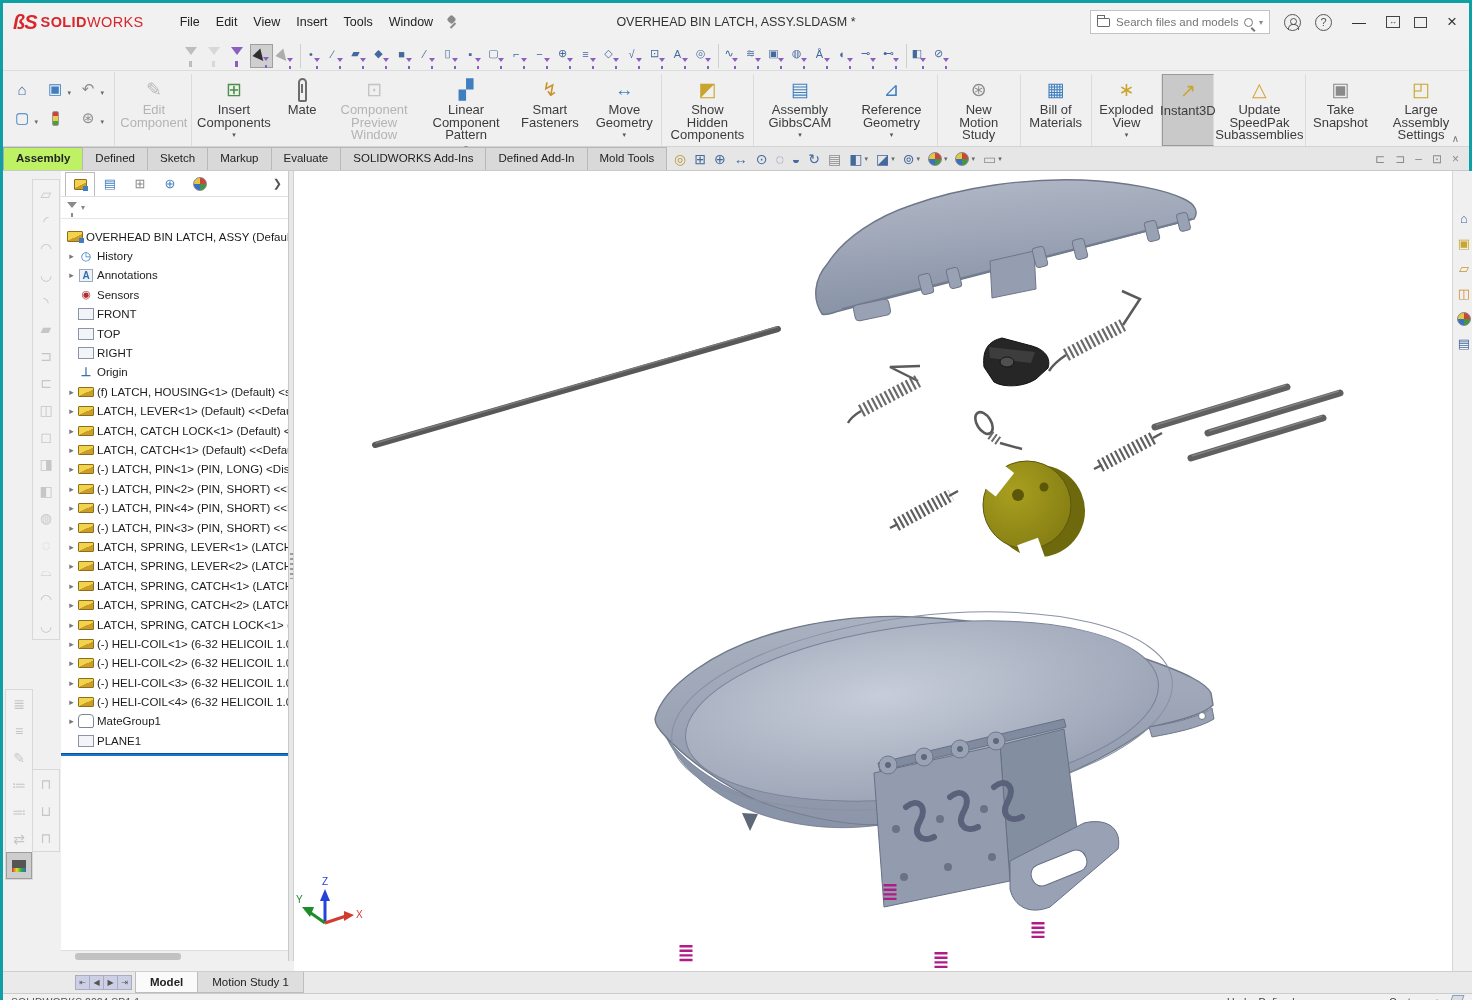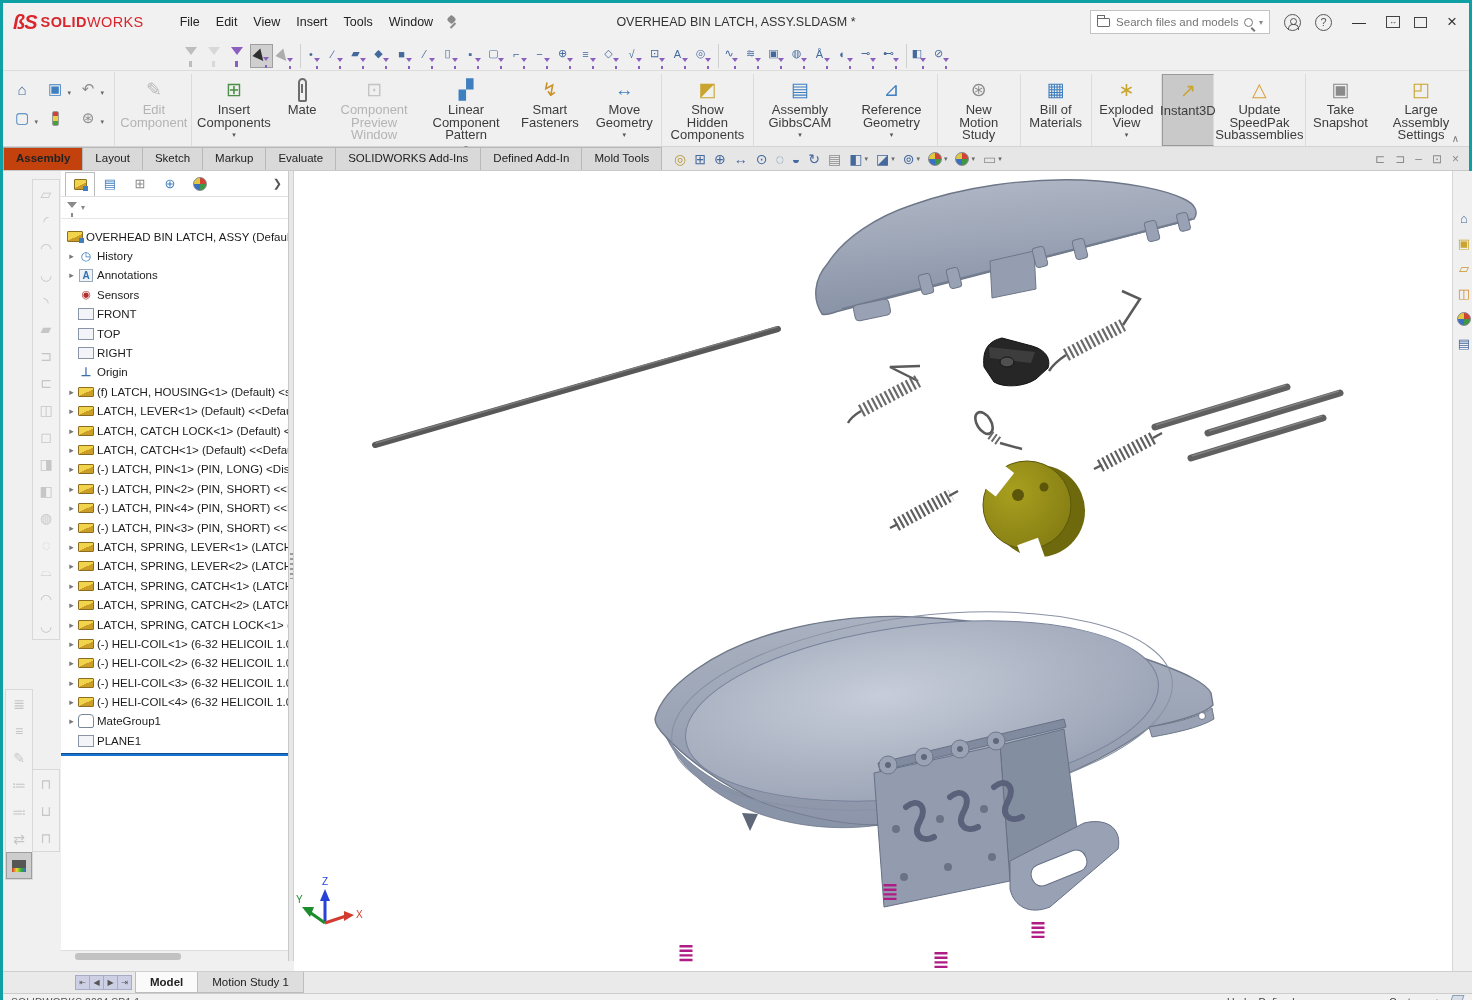--- a/index.html
+++ b/index.html
@@ -63,21 +63,21 @@
   .rbtn .dd { font-size:7px; color:#555; margin-top:2px; }
   .rbtn.pressed { background:#c9c9c9; border:1px solid #9a9a9a; }
   .rbtn.group { border-right:1px solid #dcdcdc; }
   .clip { width:9px; height:16px; border:2px solid #6d6d6d; border-radius:5px 5px 2px 2px; position:relative; }
   .clip::after { content:""; position:absolute; left:1.5px; top:4px; width:2px; height:9px; background:#6d6d6d; }
   #collapse-ribbon { position:absolute; right:10px; bottom:2px; font-size:10px; color:#777; }
 
   
   #tabrow { position:absolute; left:0; top:144px; width:100%; height:24px; background:#e6e6e6; border-bottom:1px solid #c9c9c9; display:flex; align-items:stretch; }
   .dtab { font-size:11.5px; color:#222; background:#d9d9d9; border:1px solid #b8b8b8; border-bottom:none; padding:4px 12px 0 12px; margin-right:-1px; }
-  .dtab.active { background:#c2410c; font-weight:bold; border-color:#a9a9a9; }
+  .dtab.active { background:#bef264; font-weight:bold; border-color:#a9a9a9; }
   #headsup { position:absolute; left:668px; top:0; height:24px; display:flex; align-items:center; gap:2px; }
   .hicon { display:flex; align-items:center; font-size:14px; padding:1px 3px; }
   .hicon .dd { font-size:7px; color:#666; margin-left:2px; }
   .sphere { width:14px; height:14px; border-radius:50%; background:conic-gradient(#cf4436 0 25%, #3f9746 25% 50%, #3a6fc4 50% 75%, #e0c840 75%); border:1px solid #888; }
   #doc-controls { position:absolute; right:10px; top:0; height:24px; display:flex; align-items:center; gap:10px; }
   .dctl { font-size:12px; color:#8a8a8a; }
 
   
   #main { position:absolute; left:0; top:168px; width:1472px; height:800px; }
 
@@ -480,21 +480,21 @@
 
         </div>
       </div>
     <span id="collapse-ribbon">∧</span>
   </div>
 
   <div id="tabrow">
     <div style="display:flex;">
 
     <div class="dtab active ind0"><span>Assembly</span></div>
-        <div class="dtab ind0"><span>Layout</span></div>
+        <div class="dtab ind0"><span>Defined</span></div>
         <div class="dtab ind0"><span>Sketch</span></div>
         <div class="dtab ind0"><span>Markup</span></div>
         <div class="dtab ind0"><span>Evaluate</span></div>
         <div class="dtab ind0"><span>SOLIDWORKS Add-Ins</span></div>
         <div class="dtab ind0"><span>Defined Add-In</span></div>
         <div class="dtab ind0"><span>Mold Tools</span></div>
       </div>
     <div id="headsup">
 
         <div class="hicon ind0">

